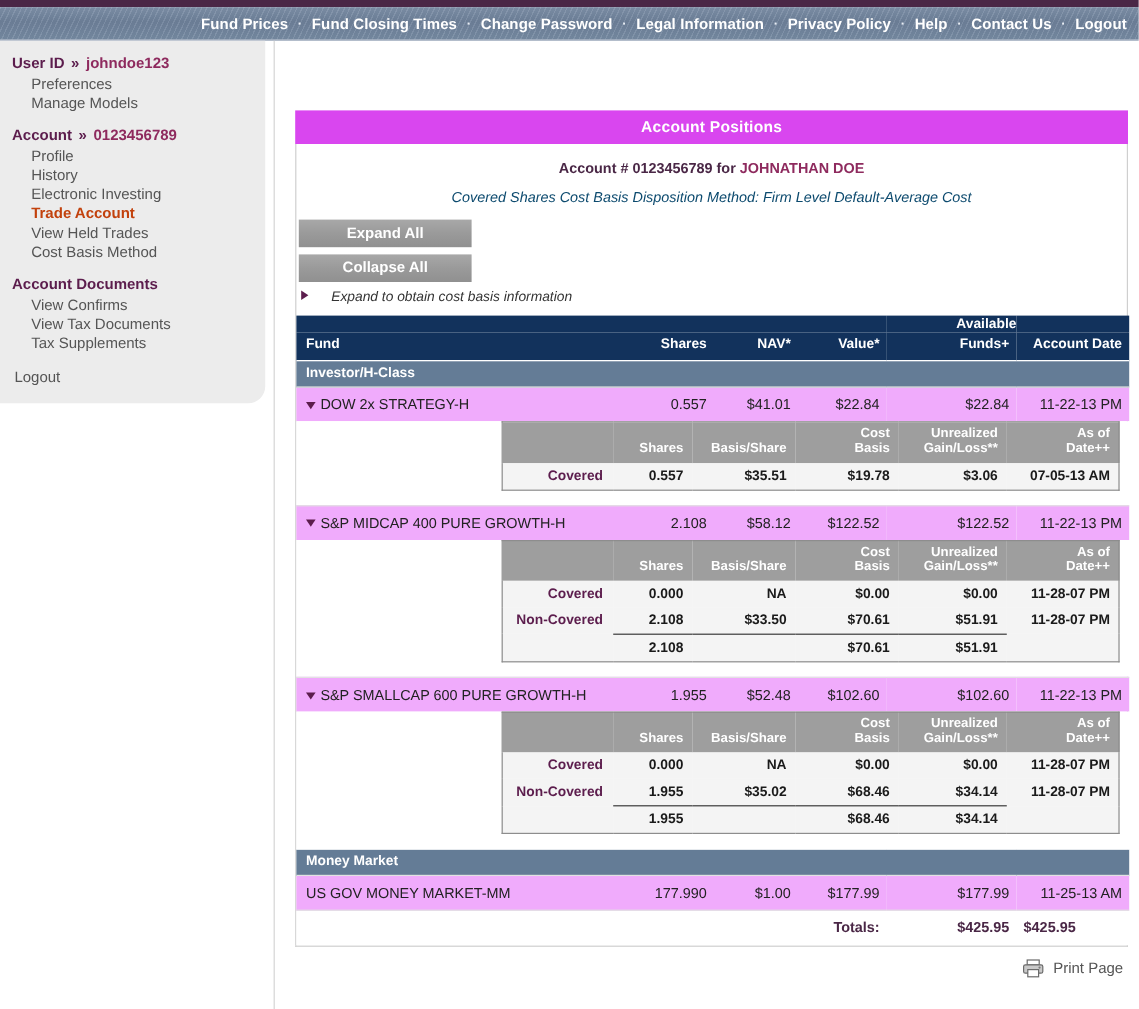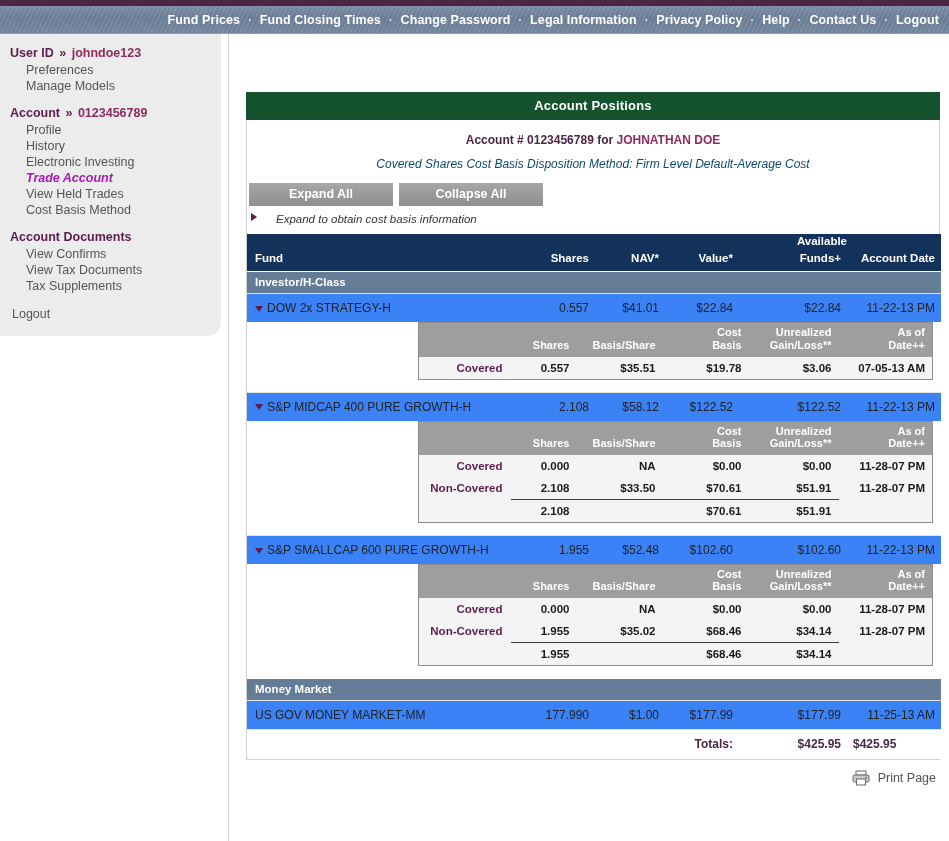--- a/index.html
+++ b/index.html
@@ -81,38 +81,38 @@
   .side-head .chev { color:#5c1d4d; padding:0 2px; }
   .side-head .acct { color:#8e2a5e; }
   .side-link {
     display: block;
     font-size: 12.5px;
     color: #555;
     text-decoration: none;
     padding: 1px 0 1px 16px;
     white-space: nowrap;
   }
-  .side-link.bold { font-weight: bold; color:#a21caf;font-style:italic; }
+  .side-link.bold { font-weight: bold; color:#c2410c; }
   .side-gap { height: 12px; }
   .side-logout {
     display: block;
     font-size: 12.5px;
     color: #555;
     text-decoration: none;
     padding: 1px 0 1px 2px;
   }
 
   
   #main {
     position: absolute;
     left: 246px; top: 58px;
     width: 694px;
   }
   #panel-title {
-    background: #14532d;
+    background: #d946ef;
     color: #ffffff;
     font-weight: bold;
     font-size: 13px;
     text-align: center;
     padding: 6px 0 7px 0;
     letter-spacing: .2px;
   }
   #panel-body {
     background: #ffffff;
     border-left: 1px solid #cfcfcf;
@@ -127,21 +127,21 @@
   }
   .acct-line .num { color:#4a2746; }
   .acct-line .nm  { color:#8e2a5e; }
   .method-line {
     text-align: center;
     font-style: italic;
     font-size: 12px;
     color: #0c4a6e;
     padding: 10px 0 0 0;
   }
-  .btn-row { padding: 12px 0 0 2px; display: flex; gap: 6px; }
+  .btn-row { padding: 12px 0 0 2px; display: flex; gap: 6px; flex-direction: column; }
   .gbtn {
     width: 144px;
     background: linear-gradient(180deg,#a8a8a8 0%, #9a9a9a 50%, #909090 100%);
     color: #ffffff;
     font-weight: bold;
     font-size: 12.5px;
     text-align: center;
     padding: 4px 0 5px 0;
     border: 0;
     cursor: pointer;
@@ -203,21 +203,21 @@
     padding: 4px 8px 5px 8px;
     border-top: 1px solid #ffffff;
   }
 
   tr.fundrow td {
     font-size: 12px;
     color: #222;
     padding: 7px 6px 7px 6px;
     text-align: right;
     border-top: 1px solid #e2e2e2;
-    background: #3b82f6;
+    background: #f0abfc;
   }
   tr.fundrow td.fundname {
     text-align: left;
     padding-left: 8px;
     white-space: nowrap;
   }
 
   
   td.subcell { padding: 0 0 0 0; background:#fff; border:0; }
   .subwrap { padding: 0 8px 12px 0; display:flex; justify-content:flex-end; }

